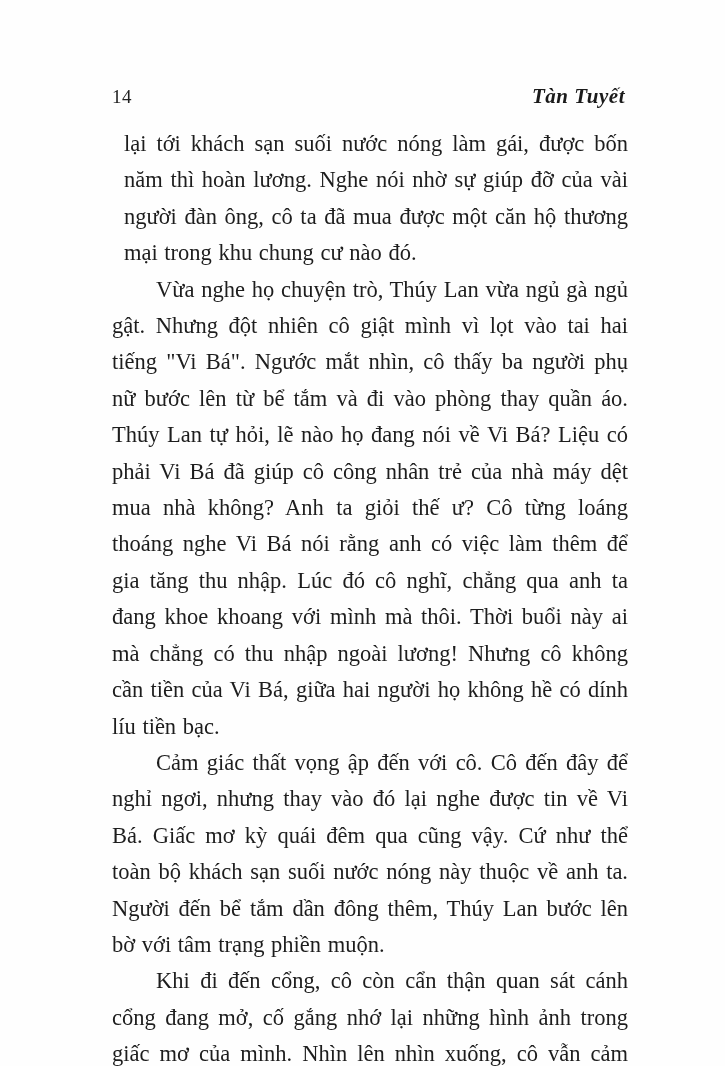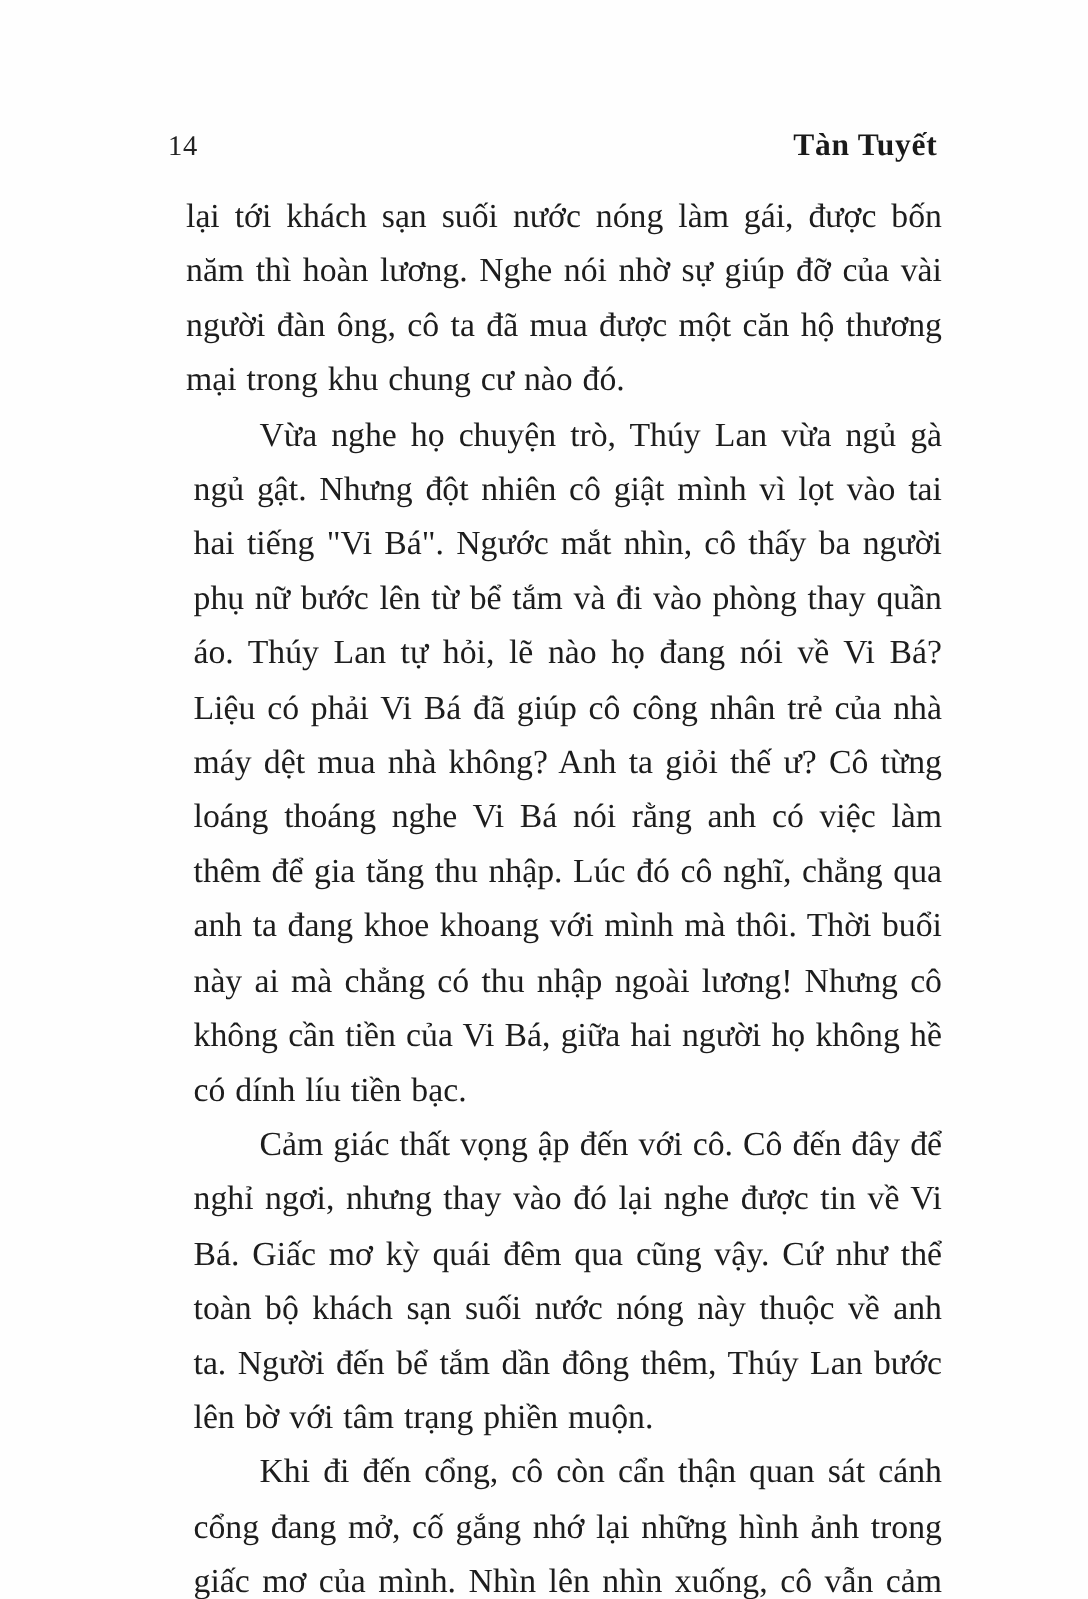--- a/index.html
+++ b/index.html
@@ -28,40 +28,40 @@
     justify-content: space-between;
     align-items: baseline;
   }
   .page-number {
     font-size: 19px;
     letter-spacing: 0.5px;
     color: #222;
   }
   .author-name {
     font-size: 21px;
+    font-style: italic;
     font-weight: bold;
     color: #1a1a1a;
     letter-spacing: 0.5px;
   }
   .body-text {
     position: absolute;
     top: 126px;
     left: 112px;
     width: 516px;
   }
   .body-text p {
     font-size: 22.5px;
     line-height: 36.4px;
     text-align: justify;
     color: #1d1d1d;
     word-spacing: 1px;
   }
   .body-text p.indent {
     text-indent: 44px;
-    margin-left: 17px;
   }
   .body-text p.no-indent {
     text-indent: 0;
     margin-left: 12px;
   }
 </style>
 </head>
 <body>
 
 <div class="page">

